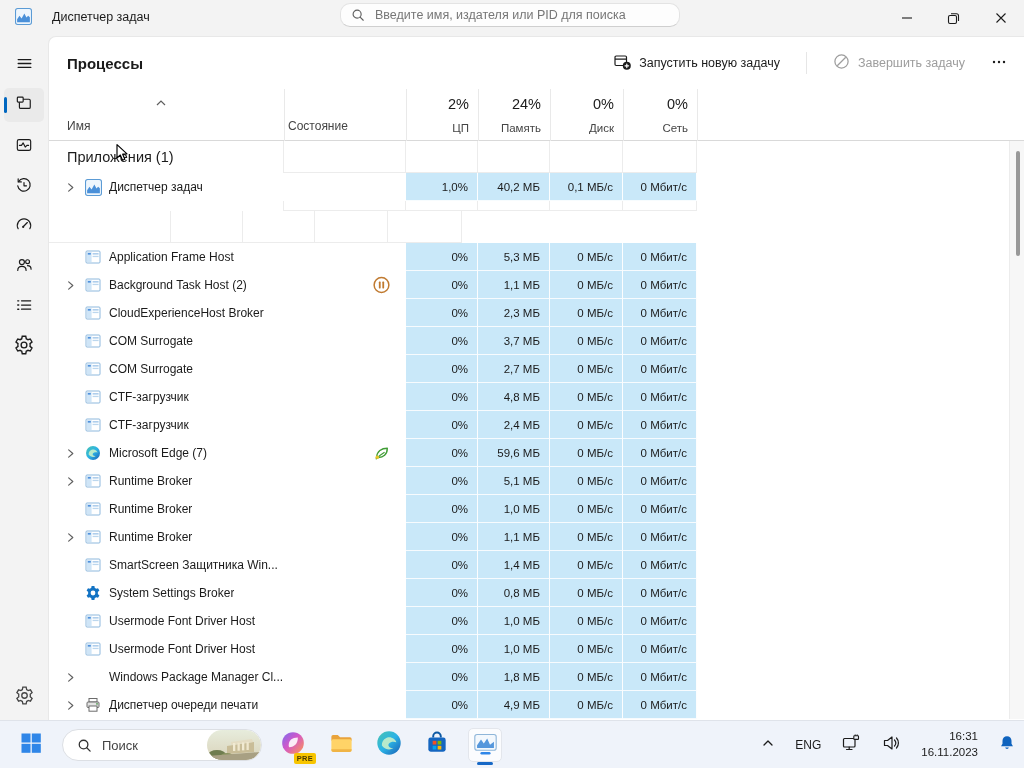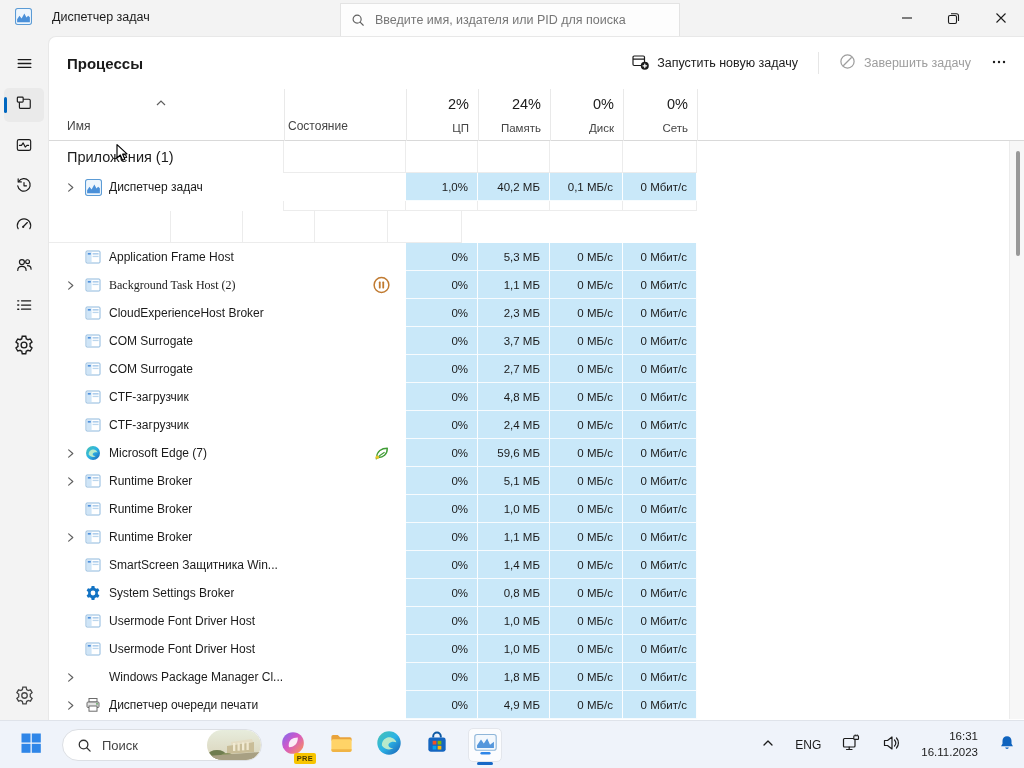--- a/index.html
+++ b/index.html
@@ -4,42 +4,42 @@
 <style>
   * { margin:0; padding:0; box-sizing:border-box; }
   html,body { width:1024px; height:768px; overflow:hidden; }
   body { font-family:"Liberation Sans", sans-serif; background:#f3f3f3; color:#1b1b1b; }
   .screen { position:relative; width:1024px; height:768px; background:#f3f3f3; }
 
   
   .titlebar { position:absolute; top:0; left:0; width:1024px; height:36px; background:#f3f3f3; }
   .app-icon { position:absolute; left:15px; top:8px; width:19px; height:19px; }
   .app-title { position:absolute; left:52px; top:10px; font-size:12.5px; color:#1b1b1b; }
-  .tm-search { position:absolute; left:340px; top:3px; width:340px; height:34px; background:#fdfdfd;
-    border:1px solid #e3e3e3; border-bottom:1px solid #cfcfcf; border-radius:1px; display:flex; align-items:center; padding:0 10px; }
+  .tm-search { position:absolute; left:340px; top:3px; width:340px; height:24px; background:#fdfdfd;
+    border:1px solid #e3e3e3; border-bottom:1px solid #cfcfcf; border-radius:10px; display:flex; align-items:center; padding:0 10px; }
   .tm-search svg { flex:0 0 auto; }
   .tm-search input { border:none; outline:none; background:transparent; font-family:"Liberation Sans",sans-serif;
     font-size:12.5px; color:#1b1b1b; margin-left:10px; width:290px; }
   .tm-search input::placeholder { color:#767676; }
   .win-controls { position:absolute; right:0; top:0; height:36px; display:flex; }
   .win-btn { width:47px; height:36px; display:flex; align-items:center; justify-content:center; }
 
   
   .rail { position:absolute; left:0; top:36px; width:48px; height:684px; background:#f3f3f3; }
   .rail-item { position:absolute; left:4px; width:40px; height:34px; border-radius:5px;
     display:flex; align-items:center; justify-content:center; }
   .rail-item.selected { background:#eaeaea; }
   .rail-accent { position:absolute; left:0px; width:3px; height:16px; top:9px; border-radius:2px; background:#0067c0; }
 
   
   .content { position:absolute; left:48px; top:36px; width:976px; height:684px; background:#ffffff;
     border-top-left-radius:8px; border-top:1px solid #e8e8e8; border-left:1px solid #e8e8e8; overflow:hidden; }
   .toolbar { position:absolute; left:0; top:0; width:976px; height:52px; display:flex; align-items:center; }
   .page-title { font-size:15px; font-weight:700; margin-left:18px; }
-  .toolbar-right { margin-left:auto; display:flex; align-items:center; gap:20px; margin-right:18px; }
+  .toolbar-right { margin-left:auto; display:flex; align-items:center; gap:26px; margin-right:18px; }
   .tool-btn { display:flex; align-items:center; gap:8px; font-size:12.5px; color:#1b1b1b; cursor:default; }
   .tool-btn.disabled { color:#9d9d9d; }
   .tool-sep { width:1px; height:22px; background:#e6e6e6; }
 
   
   .thead { position:absolute; left:0; top:52px; width:976px; height:52px; border-bottom:1px solid #d9d9d9; }
   .thead .vline { position:absolute; top:0; width:1px; height:52px; background:#e9e9e9; }
   .sort-caret { position:absolute; left:106px; top:4px; }
   .h-name { position:absolute; left:18px; bottom:7px; font-size:12px; color:#454545; }
   .h-status { position:absolute; left:239px; bottom:7px; font-size:12px; color:#454545; }
@@ -306,21 +306,21 @@
               </svg></span>
             <span class="proc-name">Application Frame Host</span>
           </div>
           <div class="cell-status"></div>
           <div class="cell-val w1">0%</div>
           <div class="cell-val w2">5,3 МБ</div>
           <div class="cell-val w3">0 МБ/с</div>
           <div class="cell-val w4">0 Мбит/с</div>
         </div>
         <div class="row proc-row">
-          <div class="cell-name" style="border-right: none; font-family: Liberation Serif, serif;">
+          <div class="cell-name" style="border-right: none;">
             <span class="chev-box">
               <svg width="11" height="11" viewBox="0 0 12 12">
                 <path d="M4 2 L8.5 6 L4 10" fill="none" stroke="#5f5f5f" stroke-width="1.3" stroke-linecap="round" stroke-linejoin="round"></path>
               </svg>
             </span>
             <span class="proc-ico"><svg width="16" height="16" viewBox="0 0 16 16">
                 <rect x="1" y="2" width="14" height="12" rx="1" fill="#fff" stroke="#8db8dd"></rect>
                 <rect x="2" y="3" width="4.6" height="10" fill="#cfe5f7"></rect>
                 <rect x="2.8" y="4.2" width="3" height="1.3" fill="#2e7cd6"></rect>
                 <rect x="7.6" y="4.2" width="6" height="1.3" fill="#9cc3e8"></rect>

